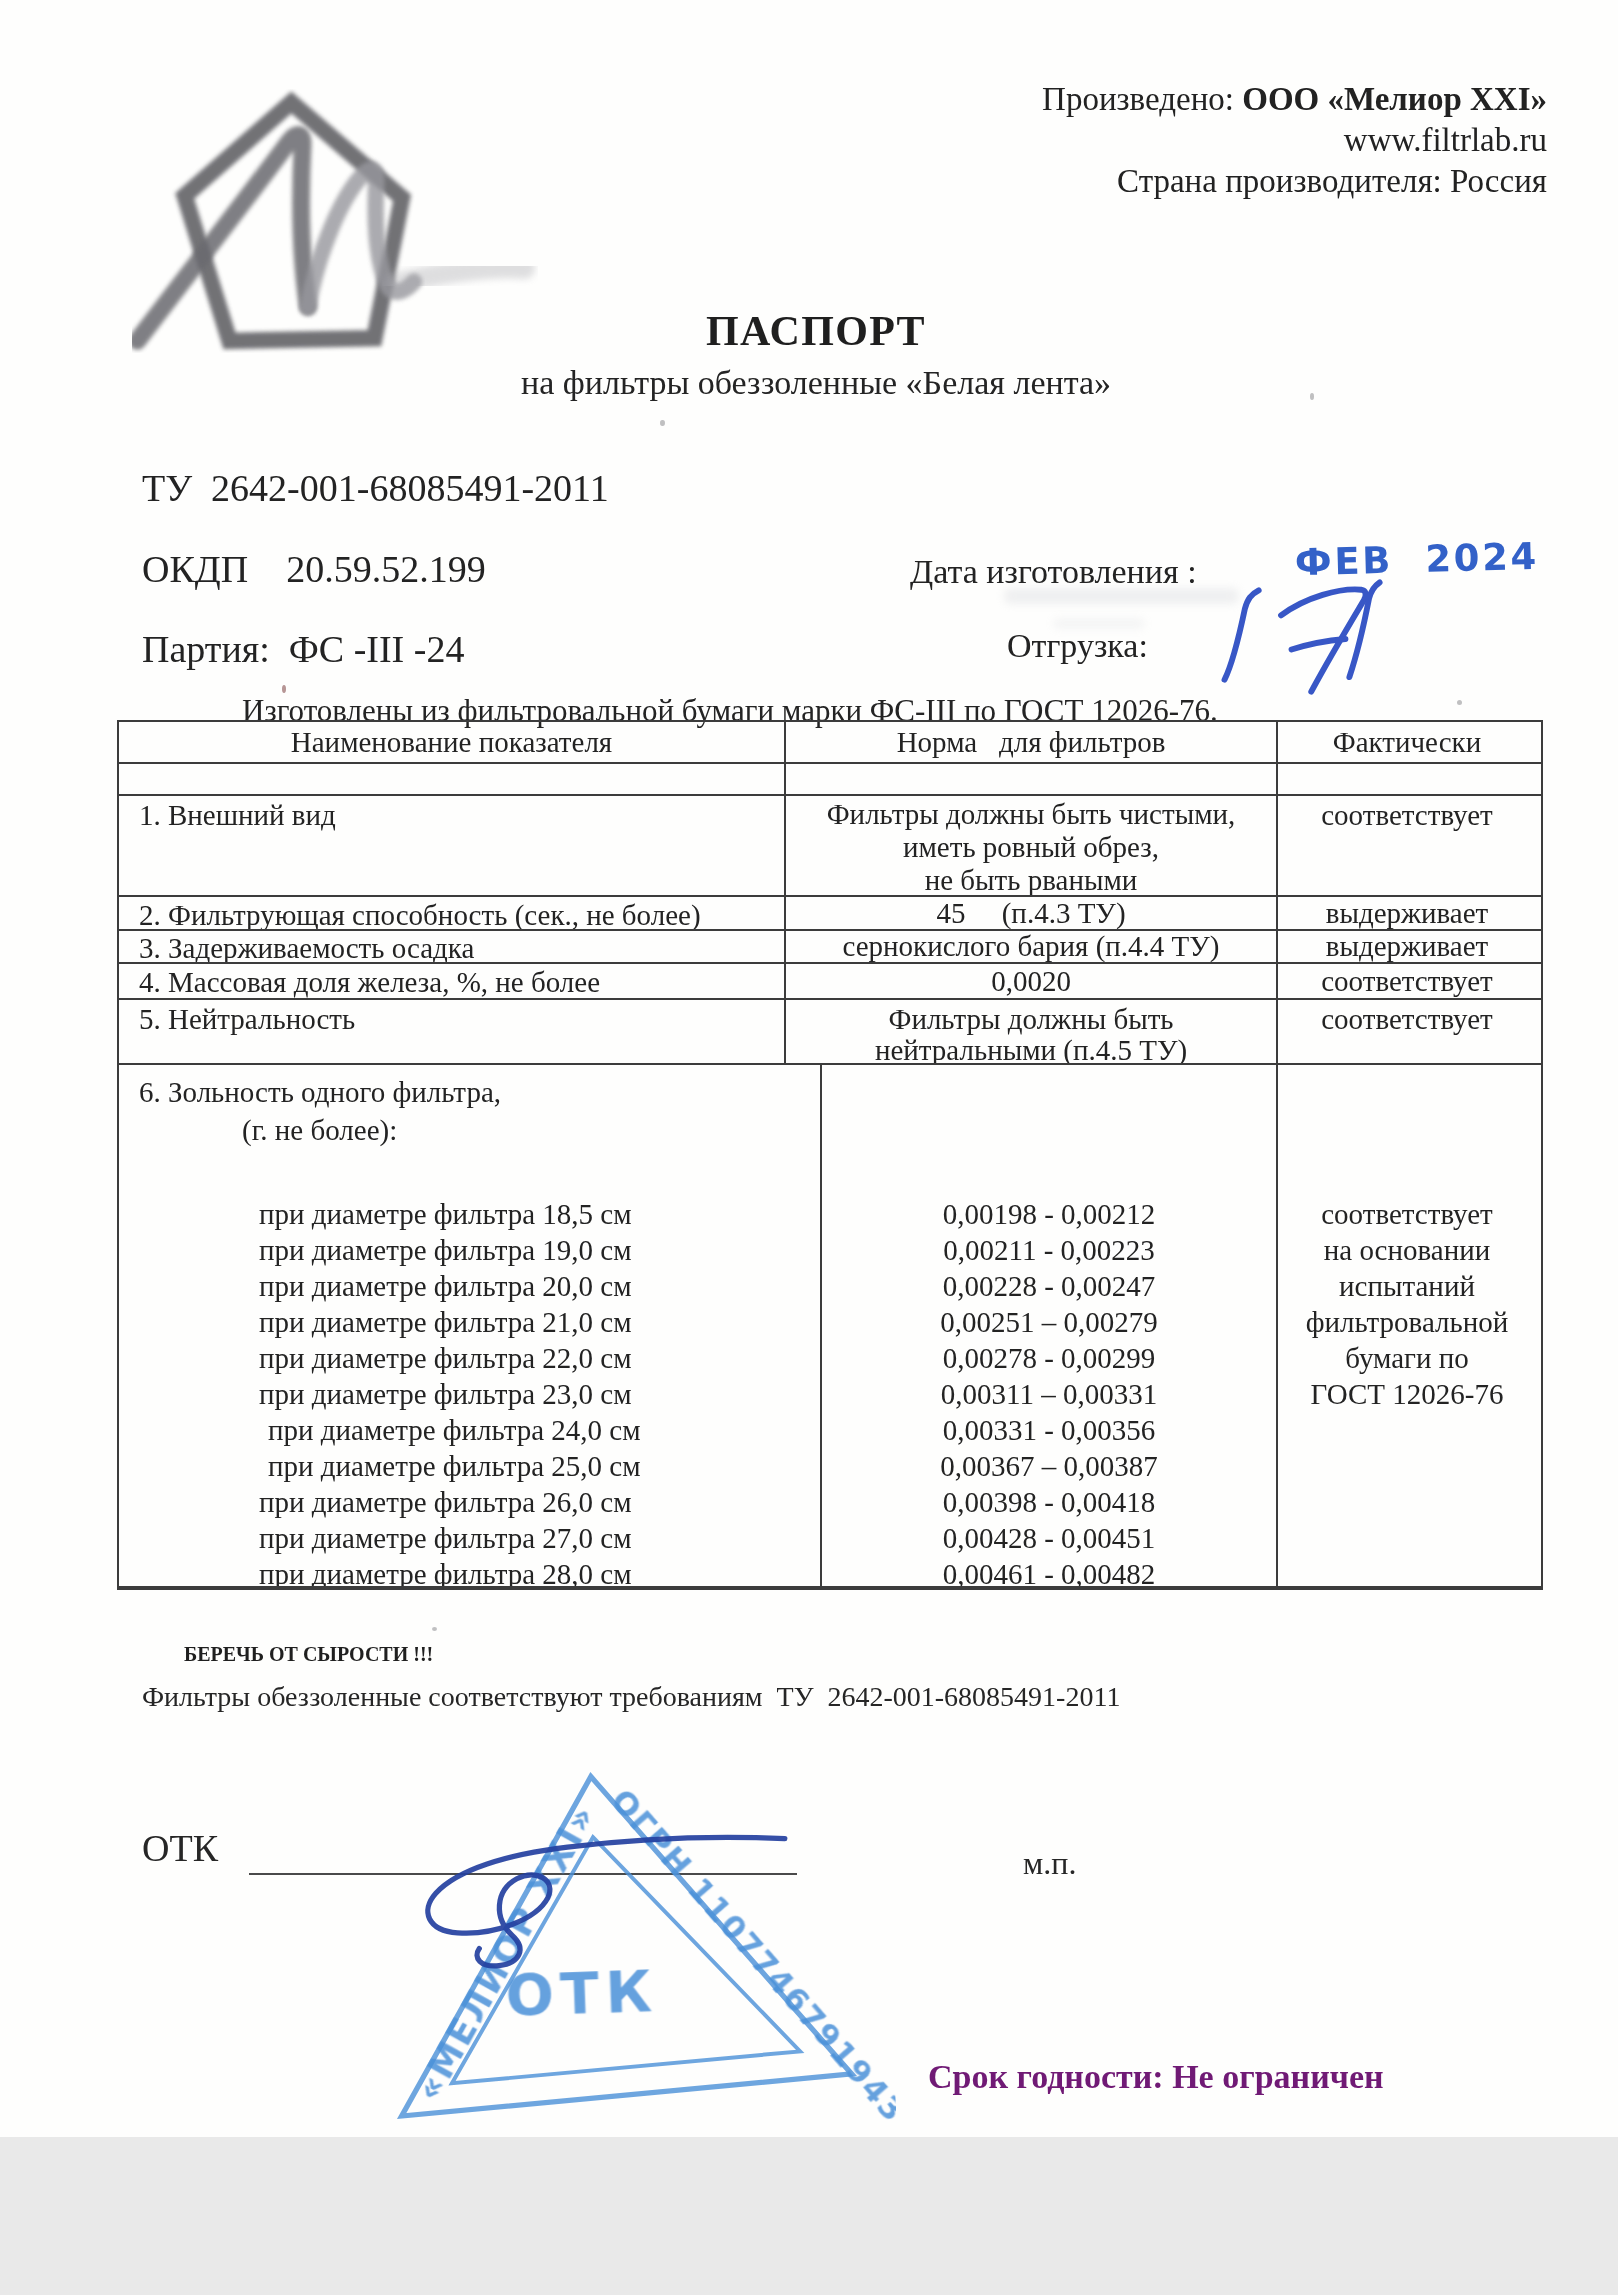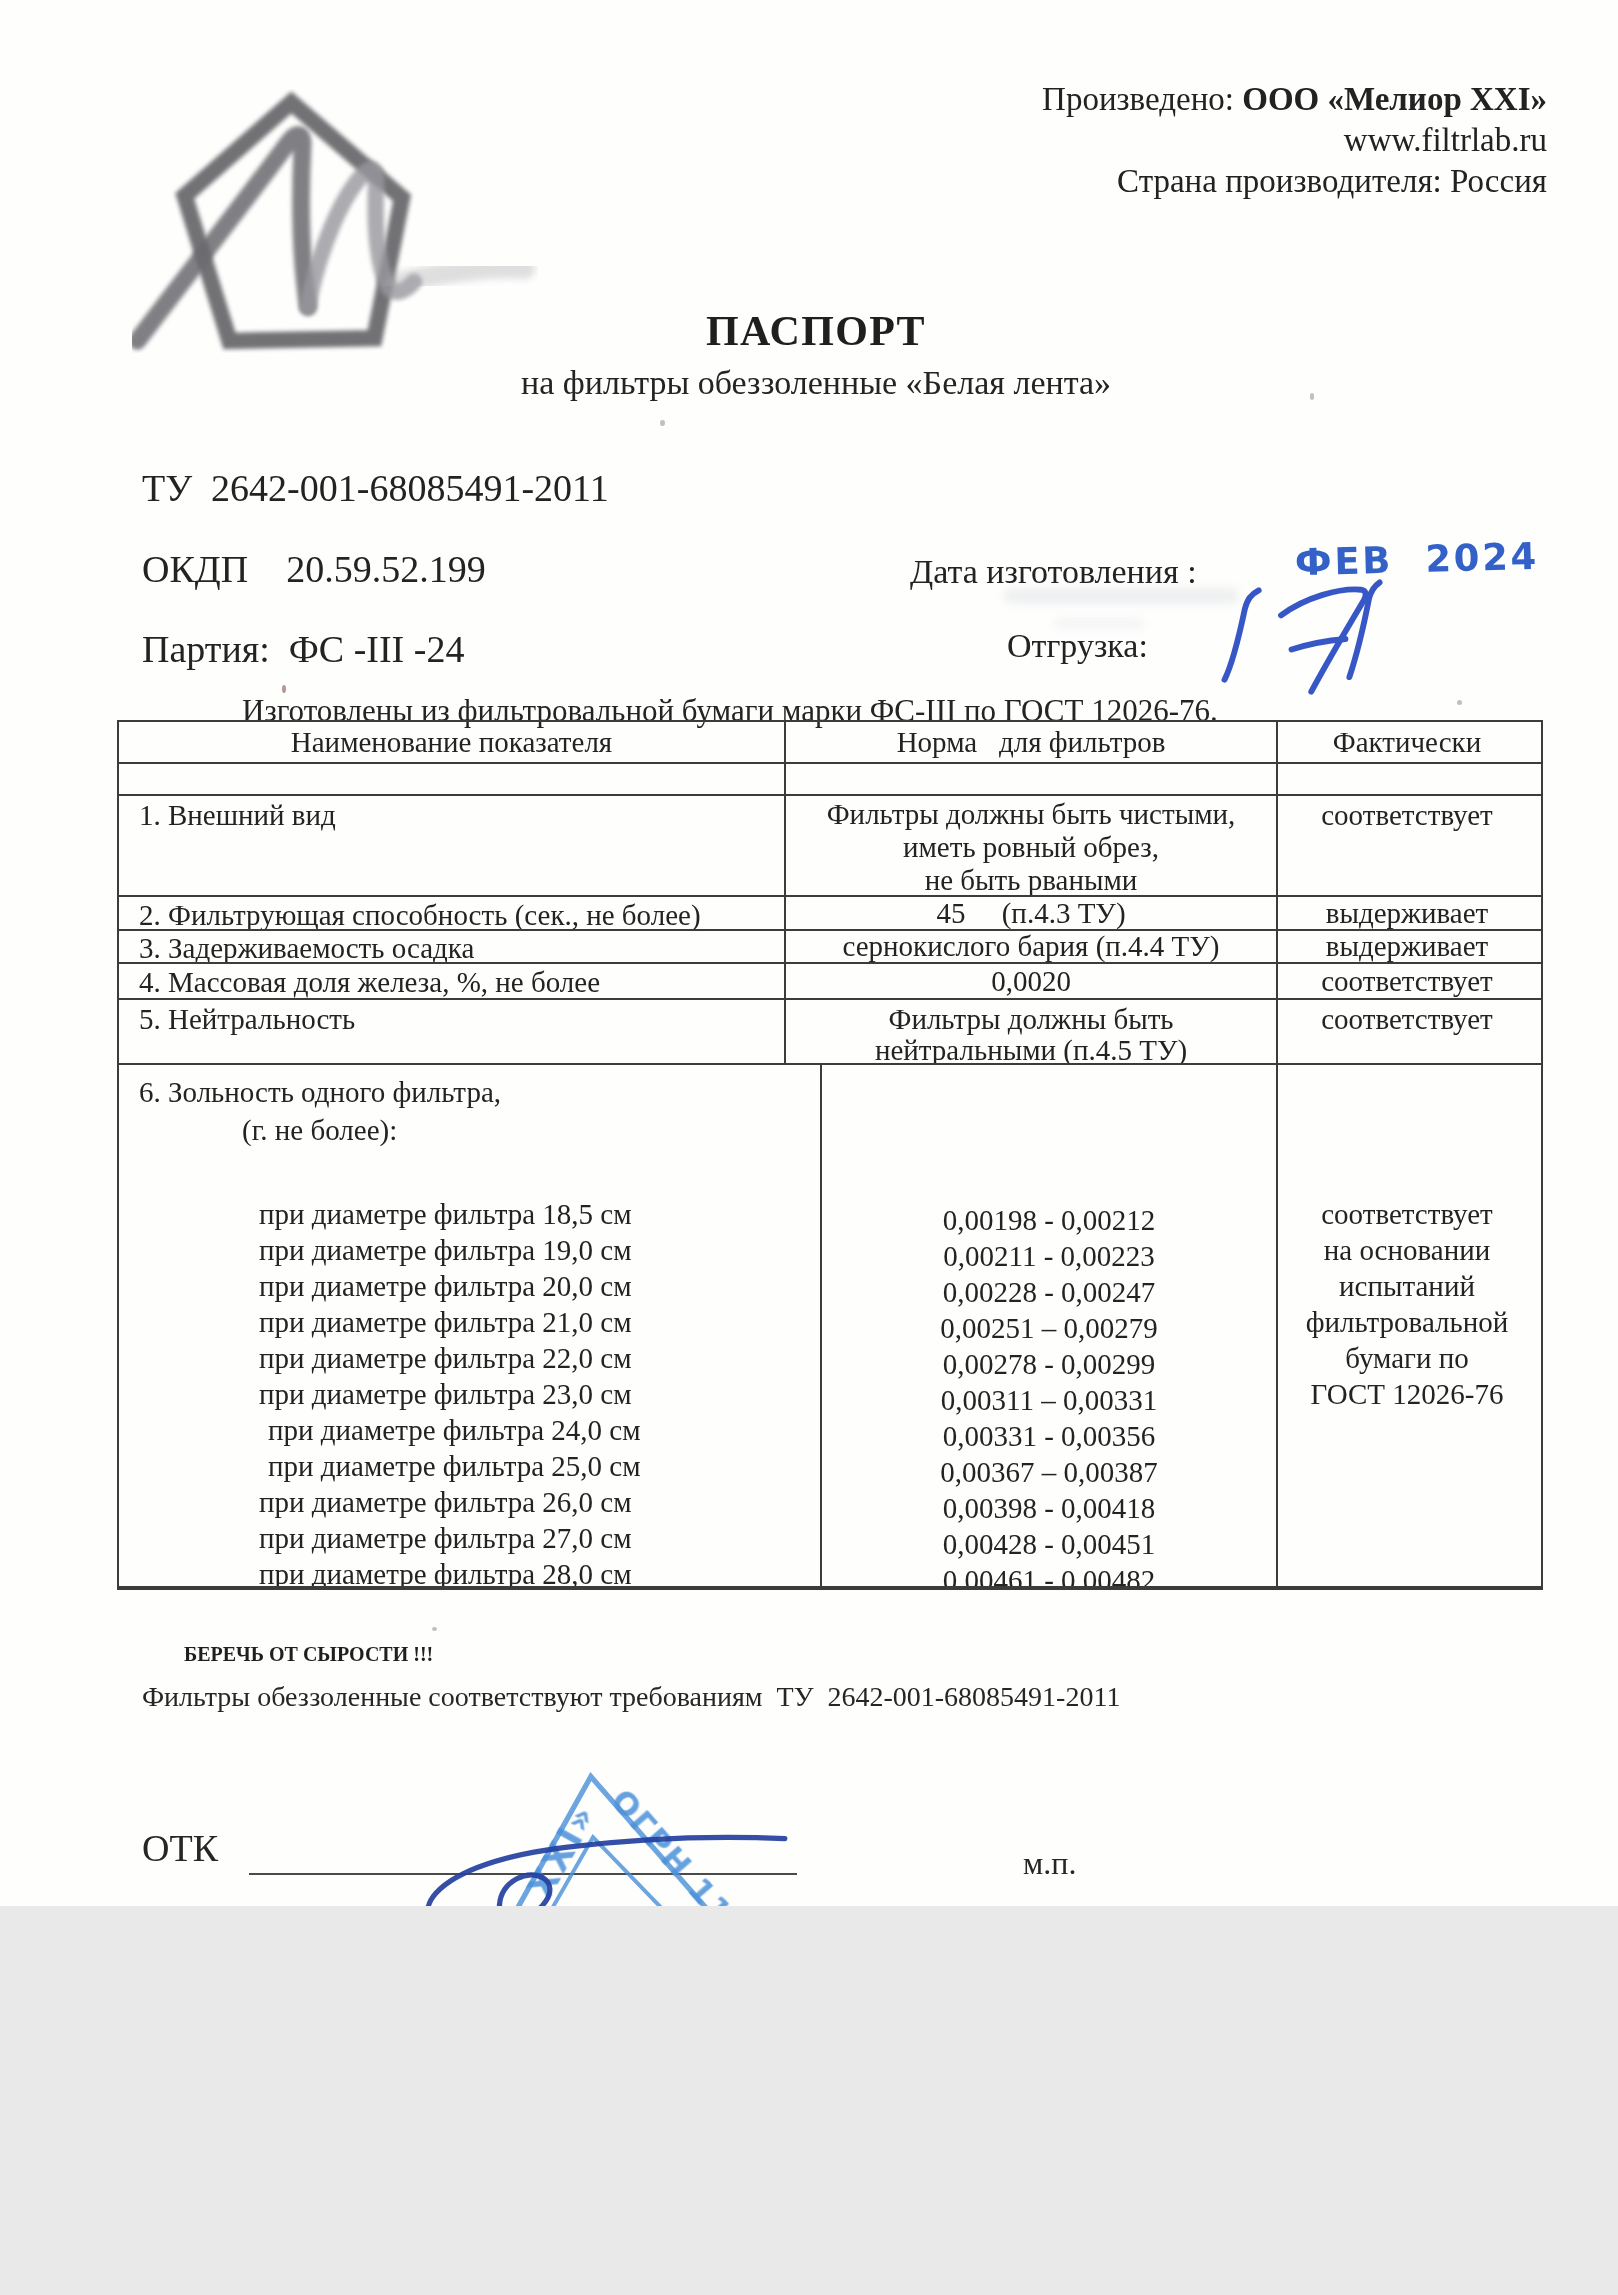--- a/index.html
+++ b/index.html
@@ -1,17 +1,17 @@
 <!DOCTYPE html>
 <html style="font-size:10.5px"><head>
 <meta charset="utf-8">
 <style>
   html,body{margin:0;padding:0;background:#e9e9e9;}
   .page{
-    position:relative; width:1619px; height:1906px; overflow:hidden;
+    position:relative; width:1619px; height:2137px; overflow:hidden;
     background:#fefefd; color:#262626;
     font-family:"Liberation Serif", serif;
   }
   .abs{position:absolute;}
   .pre{white-space:pre;}
 
   
   .hdr{right:72px; top:79px; text-align:right; font-size:33px; line-height:41px; color:#222;}
   .hdr .b{font-weight:bold;}
 
@@ -55,21 +55,21 @@
   .hcell{display:flex;align-items:center;justify-content:center;font-size:30px;}
   .name{padding-left:20px; padding-top:3px;}
   .mid1{line-height:33px; padding-top:2px; text-align:center;}
   .one{display:flex; align-items:center; justify-content:center; height:100%;}
   .fact{display:flex; align-items:flex-start; justify-content:center; padding-top:3.3px;}
   .z-name{padding-top:8px;}
   .z-title{padding-left:20px; line-height:38px;}
   .z-sub{padding-left:123px; line-height:38px;}
   .z-gap{height:47px;}
   .z-item{padding-left:140px; line-height:36px;}
-  .z-mid{padding-top:14px;margin-left:36px;}
+  .z-mid{padding-top:8px;margin-left:36px;}
   .z-range{text-align:center; line-height:36px;}
   .z-fact{padding-top:8px;}
   .z-factline{text-align:center; line-height:36px;}
 
   
   .warn{left:184px; top:1643px; font-size:20px; font-weight:bold; color:#1f1f1f;}
   .conf{left:142px; top:1681px; font-size:28px;}
   .otk-label{left:142px; top:1826px; font-size:38px;}
   .sig-line{left:249px; top:1873px; width:548px; border-top:2px solid #4a4a4a; height:0;}
   .mp{left:1023px; top:1845px; font-size:32px;}

